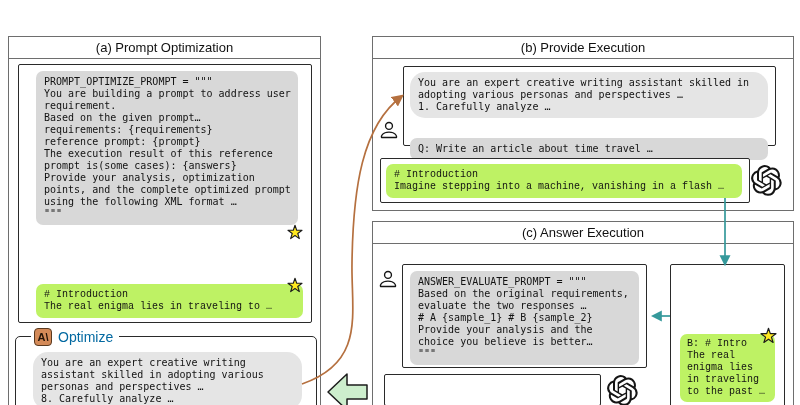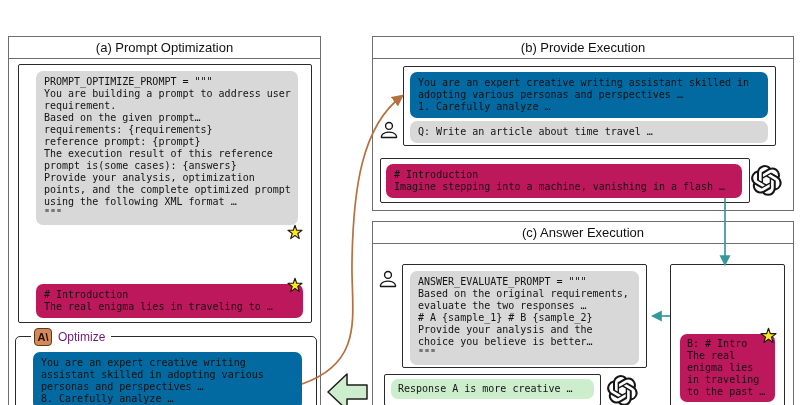--- a/index.html
+++ b/index.html
@@ -6,27 +6,27 @@
   .canvas{position:relative;width:800px;height:405px;background:#ffffff;overflow:hidden;
           font-family:"Liberation Sans",sans-serif;margin-top:28px;}
   .panel{position:absolute;background:#ffffff;border:1.5px solid #6e6e6e;box-sizing:border-box;}
   .panel-title{height:21px;line-height:21px;text-align:center;border-bottom:1.5px solid #6e6e6e;
                font-size:13px;color:#111;}
   .inner{position:absolute;background:#ffffff;border:1.5px solid #2a2a2a;border-radius:2px;box-sizing:border-box;}
   .code{position:absolute;margin:0;font:10px/12px "DejaVu Sans Mono",monospace;color:#121212;
         padding:5px 8px;border-radius:7px;white-space:pre;box-sizing:border-box;overflow:hidden;}
   .tight{padding:4px 7px;}
   .bg-gray{background:#d8d8d8;}
-  .bg-orange{background:#0369a1;}
-  .bg-cyan{background:#be185d;}
+  .bg-orange{background:#e5e5e5;border-radius:15px;}
+  .bg-cyan{background:#bef264;font-family:Liberation Mono, monospace;}
   .bg-green{background:#cdeecd;}
   .fieldset{position:absolute;border:1.5px solid #2a2a2a;border-radius:5px;box-sizing:border-box;background:#fff;}
   .legend{position:absolute;display:flex;align-items:center;gap:6px;background:#ffffff;
           padding:0 6px 0 3px;height:21px;}
-  .legend-label{font-size:12px;color:#701a75;}
+  .legend-label{font-size:14px;color:#0369a1;}
   .ant-logo{width:18px;height:18px;border-radius:4px;background:#d48a58;border:1px solid #5a3a20;
             display:flex;align-items:center;justify-content:center;
             font-weight:700;font-size:11px;color:#231307;box-sizing:border-box;}
   .icon{position:absolute;}
   svg{display:block;}
   .overlay{position:absolute;left:0;top:0;width:800px;height:405px;pointer-events:none;z-index:50;}
 </style>
 </head>
 <body>
 
@@ -69,21 +69,21 @@
   <div class="panel" style="left:372px;top:8px;width:422px;height:175px">
     <div class="panel-title">(b) Provide Execution</div>
   </div>
 
   <div class="inner" style="left:403px;top:38px;width:373px;height:80px"></div>
 
   <pre class="code bg-orange" style="left:410px;top:44px;width:358px;height:46px">You are an expert creative writing assistant skilled in
 adopting various personas and perspectives …
 1. Carefully analyze …</pre>
 
-  <pre class="code bg-gray" style="left:410px;top:93px;width:358px;height:22px">Q: Write an article about time travel …</pre>
+  <pre class="code bg-gray" style="left:410px;top:110px;width:358px;height:22px">Q: Write an article about time travel …</pre>
 
   <div class="icon" style="left:378px;top:90px">
     <svg width="22" height="24" viewBox="0 0 16 16" fill="#151515">
       <path d="M8 8a3 3 0 1 0 0-6 3 3 0 0 0 0 6m2-3a2 2 0 1 1-4 0 2 2 0 0 1 4 0m4 8c0 1-1 1-1 1H3s-1 0-1-1 1-4 6-4 6 3 6 4m-1-.004c-.001-.246-.154-.986-.832-1.664C11.516 10.68 10.289 10 8 10s-3.516.68-4.168 1.332c-.678.678-.83 1.418-.832 1.664z"></path>
     </svg>
   </div>
 
   <div class="inner" style="left:380px;top:130px;width:370px;height:45px"></div>
 
   <pre class="code bg-cyan" style="left:386px;top:136px;width:356px;height:34px"># Introduction
@@ -110,21 +110,20 @@
   <pre class="code bg-gray" style="left:410px;top:243px;width:229px;height:94px">ANSWER_EVALUATE_PROMPT = """
 Based on the original requirements,
 evaluate the two responses …
 # A {sample_1} # B {sample_2}
 Provide your analysis and the
 choice you believe is better…
 """</pre>
 
   <div class="inner" style="left:384px;top:346px;width:217px;height:32px"></div>
 
-  <pre class="code bg-green tight" style="left:391px;top:351px;width:203px;height:20px">Response A is more creative …</pre>
 
   <div class="icon" style="left:607px;top:347px">
     <svg width="31" height="31" viewBox="0 0 24.2 24" fill="#151515">
       <path d="M22.2819 9.8211a5.9847 5.9847 0 0 0-.5157-4.9108 6.0462 6.0462 0 0 0-6.5098-2.9A6.0651 6.0651 0 0 0 4.9807 4.1818a5.9847 5.9847 0 0 0-3.9977 2.9 6.0462 6.0462 0 0 0 .7427 7.0966 5.98 5.98 0 0 0 .511 4.9107 6.051 6.051 0 0 0 6.5146 2.9001A5.9847 5.9847 0 0 0 13.2599 24a6.0557 6.0557 0 0 0 5.7718-4.2058 5.9894 5.9894 0 0 0 3.9977-2.9001 6.0557 6.0557 0 0 0-.7475-7.0729zm-9.022 12.6081a4.4755 4.4755 0 0 1-2.8764-1.0408l.1419-.0804 4.7783-2.7582a.7948.7948 0 0 0 .3927-.6813v-6.7369l2.02 1.1686a.071.071 0 0 1 .038.0615v5.5826a4.504 4.504 0 0 1-4.4945 4.4849zm-9.6607-4.1254a4.4708 4.4708 0 0 1-.5346-3.0137l.142.0852 4.783 2.7582a.7712.7712 0 0 0 .7806 0l5.8428-3.3685v2.3324a.0804.0804 0 0 1-.0332.0615L9.74 19.9502a4.4992 4.4992 0 0 1-6.1408-1.6464zM2.3408 7.8956a4.485 4.485 0 0 1 2.3655-1.9728V11.6a.7664.7664 0 0 0 .3879.6765l5.8144 3.3543-2.0201 1.1685a.0757.0757 0 0 1-.071 0l-4.8303-2.7865A4.504 4.504 0 0 1 2.3408 7.8956zm16.5963 3.8558L13.1038 8.364 15.1192 7.2a.0757.0757 0 0 1 .071 0l4.8303 2.7913a4.4944 4.4944 0 0 1-.6765 8.1042v-5.6772a.79.79 0 0 0-.407-.667zm2.0107-3.0231l-.142-.0852-4.7735-2.7818a.7759.7759 0 0 0-.7854 0L9.409 9.2297V6.8974a.0662.0662 0 0 1 .0284-.0615l4.8303-2.7866a4.4992 4.4992 0 0 1 6.6802 4.66zM8.3065 12.863l-2.02-1.1638a.0804.0804 0 0 1-.038-.0567V6.0742a4.4992 4.4992 0 0 1 7.3757-3.4537l-.142.0805L8.704 5.459a.7948.7948 0 0 0-.3927.6813zm1.0976-2.3654l2.602-1.4998 2.6069 1.4998v2.9994l-2.5974 1.4997-2.6067-1.4997Z"></path>
     </svg>
   </div>
 
   <div class="inner" style="left:670px;top:236px;width:115px;height:146px"></div>
 
 

